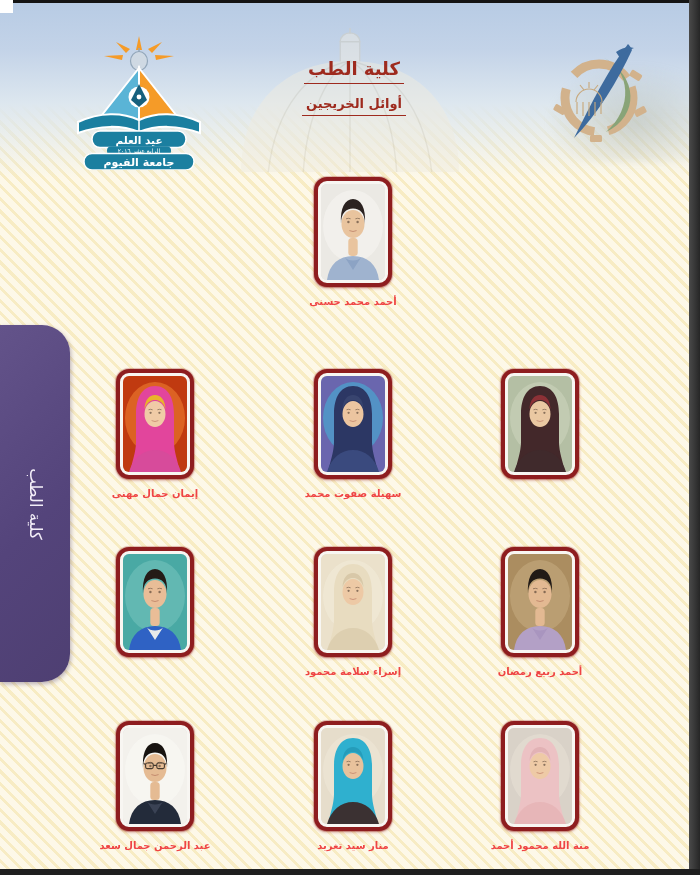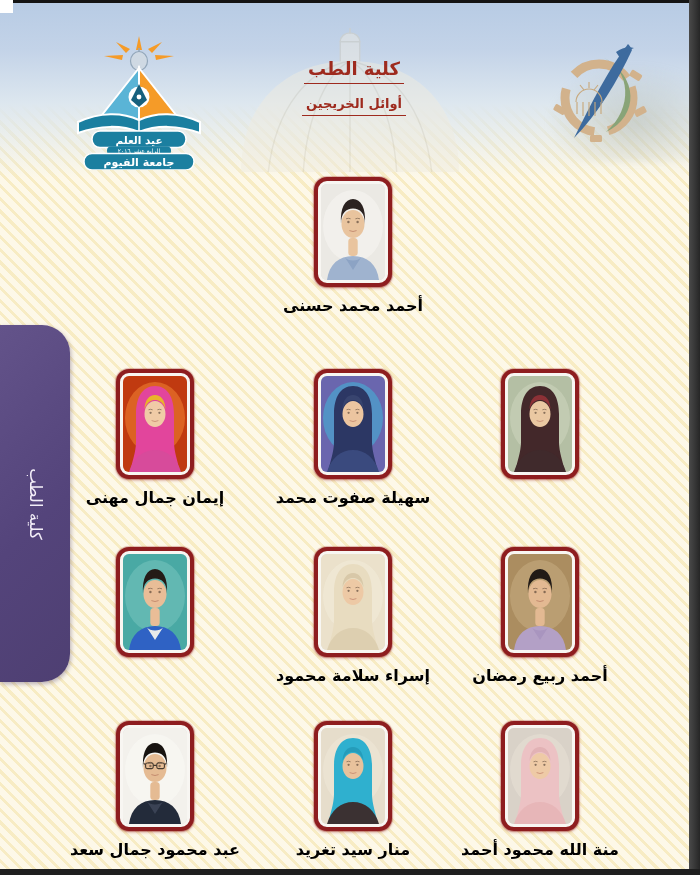--- a/index.html
+++ b/index.html
@@ -48,21 +48,21 @@
   }
   
   .cell{position:absolute;width:184px;margin-left:-92px;text-align:center;z-index:5;}
   .frame{
     display:block;margin:0 auto;width:64px;height:96px;padding:3px;background:#f8f6f2;
     border:4px solid #8e1d1f;border-radius:13px;
     box-shadow:0 1px 3px rgba(150,35,30,.55),0 0 0 1px rgba(150,35,30,.22);
   }
   .photo{display:block;width:64px;height:96px;border-radius:6px;overflow:hidden;background:#ddd;}
   .photo svg{display:block;width:64px;height:96px;}
-  .sname{margin-top:9px;font-size:16px;font-weight:bold;color:#000000;direction:rtl;line-height:1.2;}
+  .sname{margin-top:9px;font-size:10px;font-weight:bold;color:#ef4444;direction:rtl;line-height:1.2;}
   
   .r1{top:177px;} .r2{top:369px;} .r3{top:547px;} .r4{top:721px;}
   .c1{left:155px;} .c2{left:353px;} .c3{left:540px;}
   .hidden-defs{position:absolute;width:0;height:0;overflow:hidden;}
 </style>
 </head>
 <body>
 
 <svg class="hidden-defs" xmlns="http://www.w3.org/2000/svg">
   <symbol id="av-bg" viewBox="0 0 64 96">
@@ -272,21 +272,21 @@
 <div class="cell r4 c1" style="--pbg: #f3f1ec; --pbg2: #faf9f6; --skin: #e5bb93; --hair: #171310; --garment: #232b3a; --garment2: #3a4254;">
   <span class="frame">
     <span class="photo">
       <svg viewBox="0 0 64 96">
           <use href="#av-bg"></use>
           <use href="#av-male"></use>
           <use href="#av-glasses"></use>
         </svg>
     </span>
   </span>
-  <div class="sname">عبد محمود جمال سعد</div>
+  <div class="sname">عبد الرحمن جمال سعد</div>
 </div>
 <div class="cell r4 c2" style="--pbg: #e6ddcb; --pbg2: #efe8d8; --skin: #e8c29c; --hijab: #2fb0cf; --band: #259cba; --garment: #3b3132;">
   <span class="frame">
     <span class="photo">
       <svg viewBox="0 0 64 96">
           <use href="#av-bg"></use>
           <use href="#av-hijab"></use>
         </svg>
     </span>
   </span>

